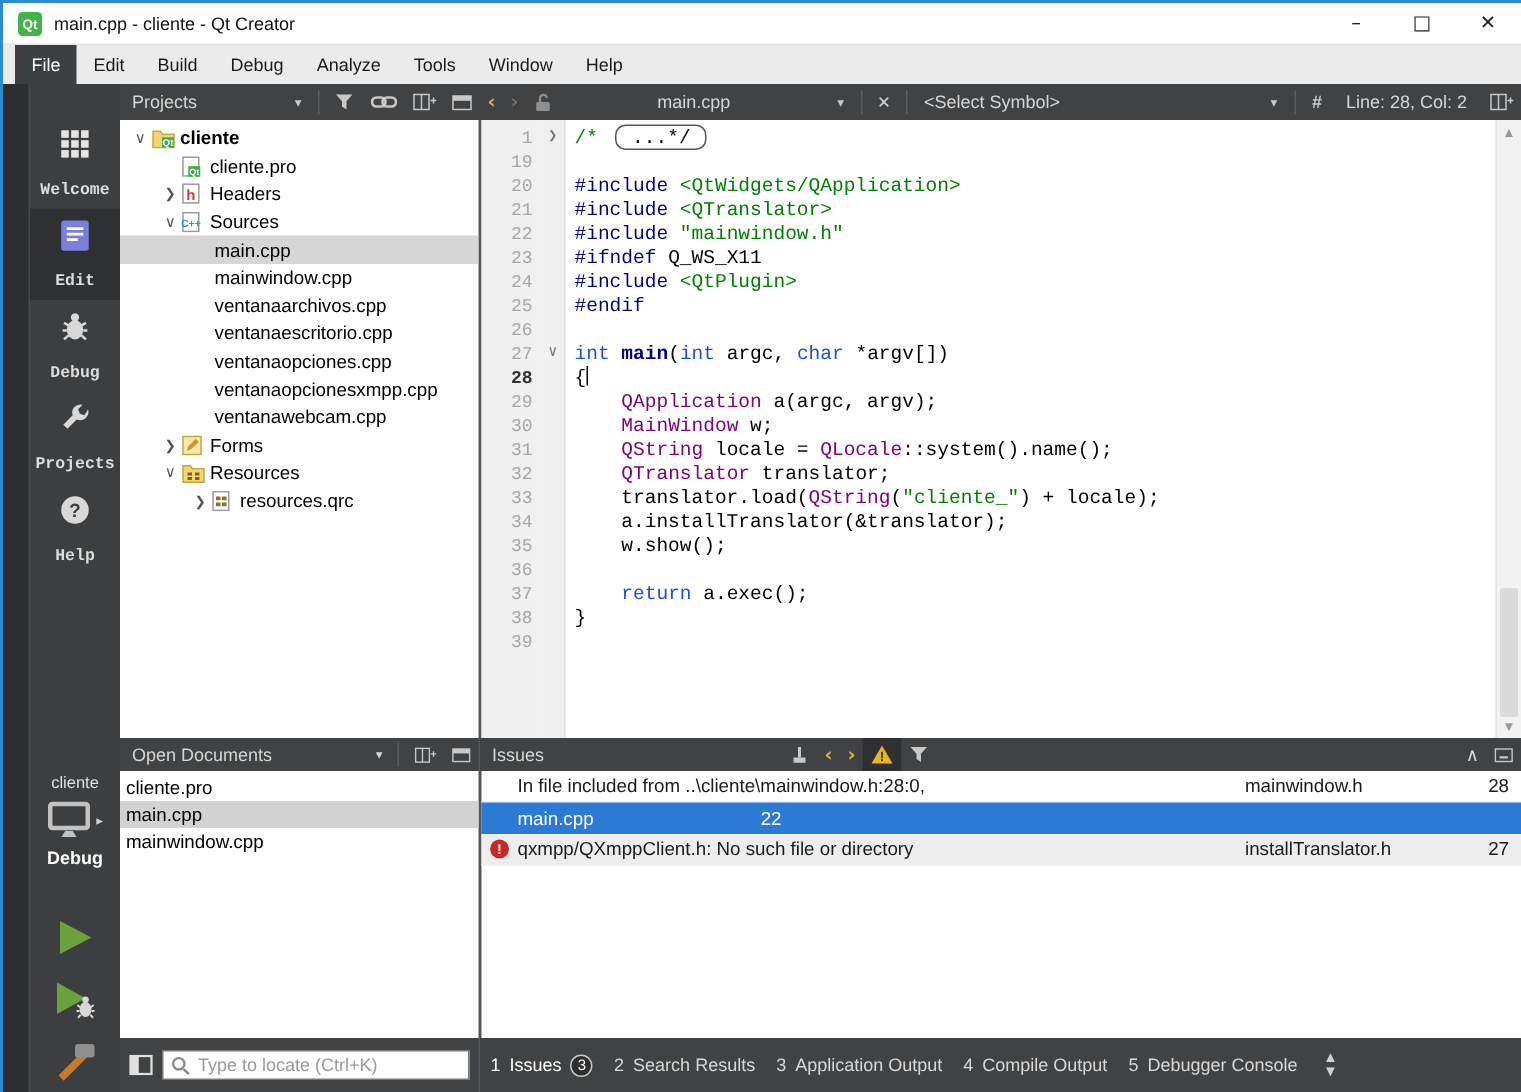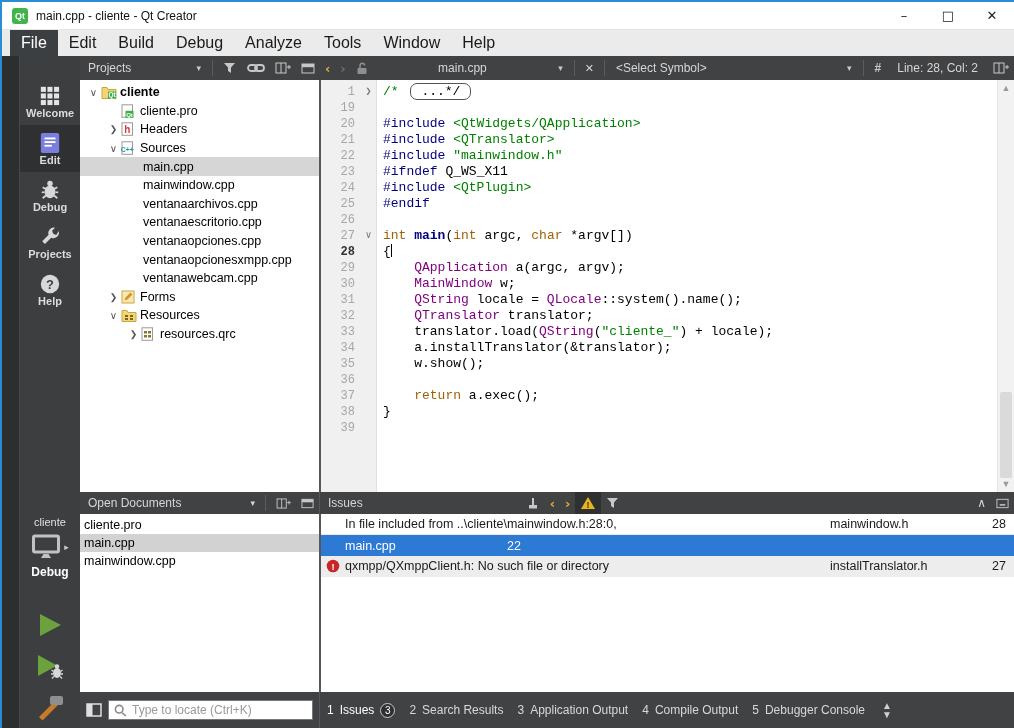--- a/index.html
+++ b/index.html
@@ -14,29 +14,29 @@
     display:flex; align-items:center; padding-left:10px; border-bottom:1px solid #e5e5e5;}
   .qtlogo{ width:16px; height:16px; background:#41b549; border-radius:3px; color:#fff;
     font-size:9px; font-weight:bold; display:flex; align-items:center; justify-content:center; margin-right:8px;}
   .title-text{ font-size:12px; color:#111; }
   .win-controls{ margin-left:auto; display:flex; height:100%; }
   .win-btn{ width:44px; display:flex; align-items:center; justify-content:center;
     font-size:13px; color:#222; font-family:"DejaVu Sans", sans-serif; cursor:default;}
   
   .menubar{ position:absolute; left:0; top:28px; right:0; height:26px; background:#ebebeb;
     display:flex; align-items:stretch; padding-left:8px; }
-  .menu-item{ display:flex; align-items:center; padding:0 11px; font-size:16px; color:#1a1a1a;text-align:right; }
+  .menu-item{ display:flex; align-items:center; padding:0 11px; font-size:12px; color:#1a1a1a;text-align:right; }
   .menu-item.active{ background:#3c3f41; color:#fff; }
   
   .leftcol{ position:absolute; left:0; top:54px; width:78px; bottom:0; background:#3c3e40; }
   .leftcol .strip{ position:absolute; left:0; top:0; width:18px; bottom:0; background:#2c2e30; border-right:1px solid #47494b;}
   .modes{ position:absolute; left:18px; top:22px; width:60px; }
   .mode{ width:100%; padding:7px 0 6px; display:flex; flex-direction:column; align-items:center; }
   .mode.active{ background:#2e3032; }
-  .mode .mlabel{ margin-top:0; font-size:11px; font-weight:bold; color:#dcdcdc; }
+  .mode .mlabel{ margin-top:14px; font-size:11px; font-weight:bold; color:#dcdcdc;font-family:Liberation Mono, monospace; }
   .mode.disabled .mlabel{ color:#6e6e6e; }
   .target{ position:absolute; left:18px; width:60px; top:460px; display:flex; flex-direction:column; align-items:center;}
   .target .proj{ font-size:11px; color:#e0e0e0; margin-bottom:6px;}
   .kitrow{ display:flex; align-items:center; }
   .kit-caret{ color:#cfcfcf; font-size:9px; margin-left:3px;}
   .target .conf{ font-size:12px; font-weight:bold; color:#fff; margin-top:6px;}
   .runbtns{ position:absolute; left:18px; width:60px; top:555px; display:flex; flex-direction:column; align-items:center; gap:14px;}
   
   .toolbar{ position:absolute; left:78px; top:54px; right:0; height:24px; background:#404244;
     display:flex; align-items:center; color:#d6d6d6; font-size:12px; }
@@ -64,21 +64,21 @@
   .tlabel{ padding-left:2px; }
   
   .editor{ position:absolute; left:318px; top:78px; right:0; height:412px; background:#fff; border-left:1px solid #55585a; display:flex;}
   .gutter{ width:40px; background:#f0f0f0; padding-top:4px; }
   .foldcol{ width:16px; background:#f0f0f0; border-right:1px solid #e0e0e0; padding-top:4px;}
   .codearea{ flex:1; padding:4px 0 0 6px; overflow:hidden; }
   .codeline,.gline,.fline{ height:16px; line-height:16px; font-family:"Liberation Mono","DejaVu Sans Mono",monospace; font-size:13px; white-space:pre;}
   .gline{ text-align:right; padding-right:6px; color:#a6a6a6; font-size:12px;}
   .gline.cur{ color:#333; font-weight:bold; }
   .fline{ text-align:center; color:#777; font-size:10px; }
-  .tk-pre{ color:#000080; } .tk-str{ color:#008000; } .tk-kw{ color:#a16207; }
+  .tk-pre{ color:#000080; } .tk-str{ color:#008000; } .tk-kw{ color:#1d4ed8; }
   .tk-type{ color:#800080; } .tk-fn{ color:#000080; font-weight:bold;} .tk-plain{ color:#000; }
   .tk-badge{ border:1px solid #555; border-radius:7px; padding:0 10px; margin-left:4px; color:#000; }
   .cursor{ display:inline-block; width:1.5px; height:13px; background:#000; vertical-align:-2px; }
   .vscroll{ width:17px; background:#f2f2f2; border-left:1px solid #e3e3e3; position:relative; }
   .varrow{ position:absolute; left:0; width:100%; text-align:center; color:#999; font-size:9px; }
   .vthumb{ position:absolute; left:2px; right:2px; background:#dadada; border-radius:2px;}
   
   .paneheads{ position:absolute; left:78px; top:490px; right:0; height:22px; background:#404244; display:flex; color:#d6d6d6; font-size:12px;}
   .phead{ display:flex; align-items:center; height:100%; }
   .phead.left{ width:240px; border-right:1px solid #55585a; }

